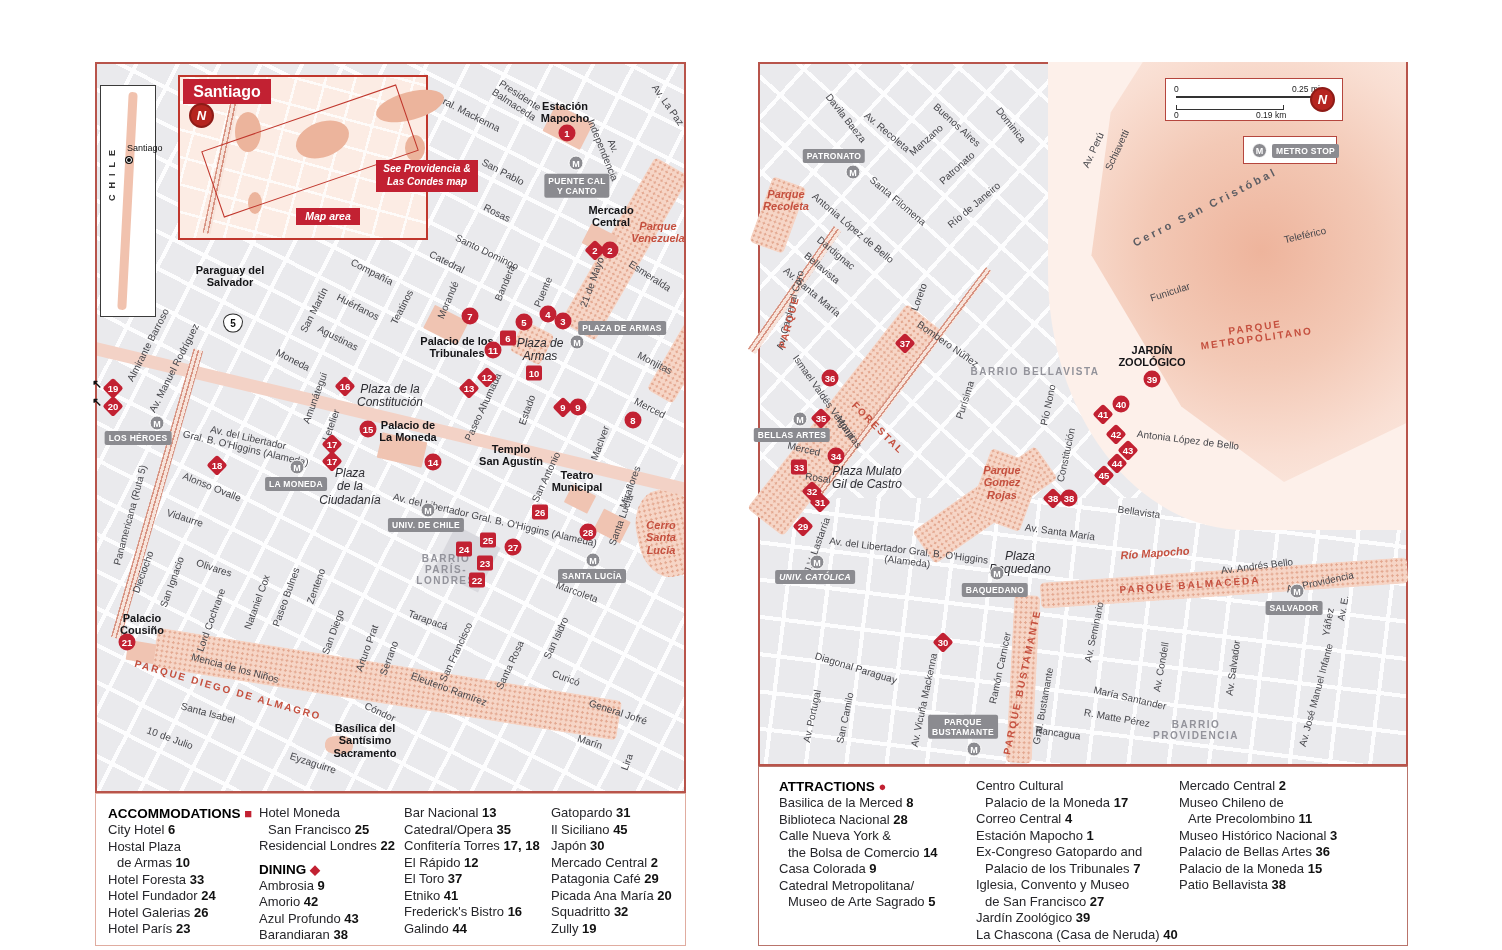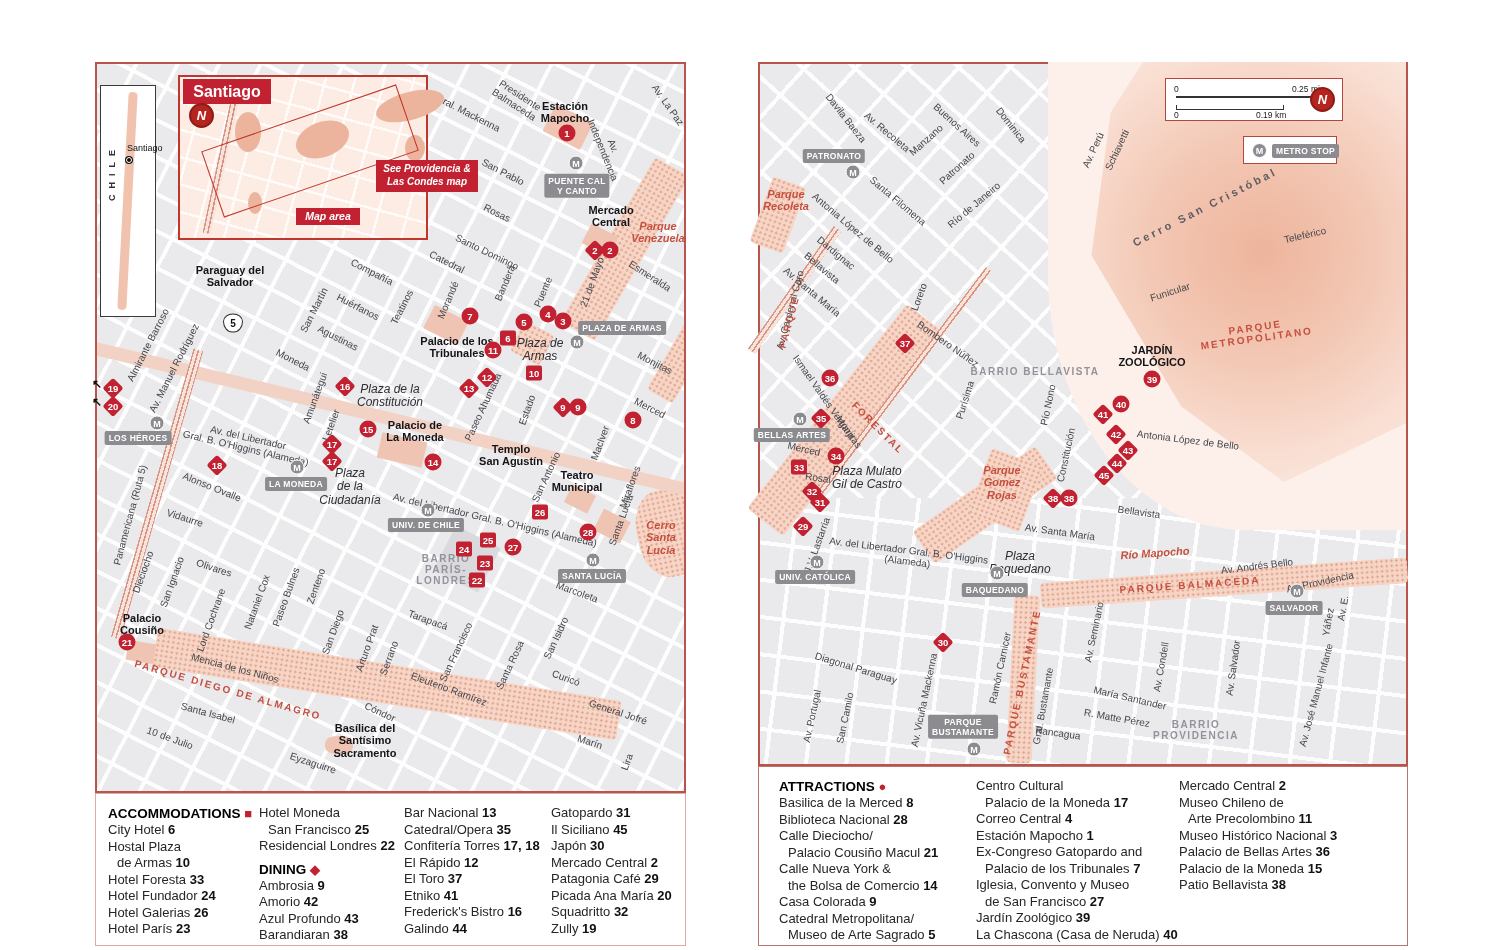--- a/index.html
+++ b/index.html
@@ -184,21 +184,21 @@
       <div class="lbl pl" style="left: 611px; top: 216px; transform: translate(-50%, -50%) rotate(0deg); position: absolute;">Mercado
 Central</div>
       <div class="lbl pl" style="left: 230px; top: 276px; transform: translate(-50%, -50%) rotate(0deg); position: absolute;">Paraguay del
 Salvador</div>
       <div class="lbl pl" style="left: 457px; top: 347px; transform: translate(-50%, -50%) rotate(0deg); position: absolute;">Palacio de los
 Tribunales</div>
       <div class="lbl pl" style="left: 511px; top: 455px; transform: translate(-50%, -50%) rotate(0deg); position: absolute;">Templo
 San Agustín</div>
       <div class="lbl pl" style="left: 577px; top: 481px; transform: translate(-50%, -50%) rotate(0deg); position: absolute;">Teatro
 Municipal</div>
-      <div class="lbl pl" style="left: 408px; top: 431px; transform: translate(-50%, -50%) rotate(0deg); position: absolute; margin-left: 7px;">Palacio de
+      <div class="lbl pl" style="left: 408px; top: 431px; transform: translate(-50%, -50%) rotate(0deg); position: absolute;">Palacio de
 La Moneda</div>
       <div class="lbl pl" style="left: 142px; top: 624px; transform: translate(-50%, -50%) rotate(0deg); position: absolute;">Palacio
 Cousiño</div>
       <div class="lbl pl" style="left: 365px; top: 740px; transform: translate(-50%, -50%) rotate(0deg); position: absolute;">Basílica del
 Santísimo
 Sacramento</div>
       <div class="lbl it" style="left: 540px; top: 350px; transform: translate(-50%, -50%) rotate(0deg); position: absolute;">Plaza de
 Armas</div>
       <div class="lbl it" style="left: 390px; top: 396px; transform: translate(-50%, -50%) rotate(0deg); position: absolute;">Plaza de la
 Constitución</div>
@@ -445,21 +445,21 @@
       <div class="ml" style="left: 622px; top: 328px; transform: translate(-50%, -50%) rotate(0deg); position: absolute;">PLAZA DE ARMAS</div>
       <div class="mi" style="left: 428px; top: 510px; transform: translate(-50%, -50%) rotate(0deg); position: absolute;">M</div>
       <div class="ml" style="left: 426px; top: 525px; transform: translate(-50%, -50%) rotate(0deg); position: absolute;">UNIV. DE CHILE</div>
       <div class="mi" style="left: 593px; top: 560px; transform: translate(-50%, -50%) rotate(0deg); position: absolute;">M</div>
       <div class="ml" style="left: 592px; top: 576px; transform: translate(-50%, -50%) rotate(0deg); position: absolute;">SANTA LUCÍA</div>
       <div class="mi" style="left: 853px; top: 172px; transform: translate(-50%, -50%) rotate(0deg); position: absolute;">M</div>
       <div class="ml" style="left: 834px; top: 156px; transform: translate(-50%, -50%) rotate(0deg); position: absolute;">PATRONATO</div>
       <div class="mi" style="left: 800px; top: 419px; transform: translate(-50%, -50%) rotate(0deg); position: absolute;">M</div>
       <div class="ml" style="left: 792px; top: 435px; transform: translate(-50%, -50%) rotate(0deg); position: absolute;">BELLAS ARTES</div>
       <div class="mi" style="left: 817px; top: 562px; transform: translate(-50%, -50%) rotate(0deg); position: absolute;">M</div>
-      <div class="ml" style="left: 815px; top: 577px; transform: translate(-50%, -50%) rotate(0deg); position: absolute;">UNIV. CATÓLICA</div>
+      <div class="ml" style="left: 815px; top: 577px; transform: translate(-50%, -50%) rotate(0deg); position: absolute; font-style: italic;">UNIV. CATÓLICA</div>
       <div class="mi" style="left: 997px; top: 573px; transform: translate(-50%, -50%) rotate(0deg); position: absolute;">M</div>
       <div class="ml" style="left: 995px; top: 590px; transform: translate(-50%, -50%) rotate(0deg); position: absolute;">BAQUEDANO</div>
       <div class="mi" style="left: 974px; top: 749px; transform: translate(-50%, -50%) rotate(0deg); position: absolute;">M</div>
       <div class="ml" style="left: 963px; top: 727px; transform: translate(-50%, -50%) rotate(0deg); position: absolute;">PARQUE
 BUSTAMANTE</div>
       <div class="mi" style="left: 1297px; top: 591px; transform: translate(-50%, -50%) rotate(0deg); position: absolute;">M</div>
       <div class="ml" style="left: 1294px; top: 608px; transform: translate(-50%, -50%) rotate(0deg); position: absolute;">SALVADOR</div>
       <div class="shield" style="left: 233px; top: 323px; transform: translate(-50%, -50%) rotate(0deg); position: absolute;">5</div>
       <div class="shield" style="left: 199px; top: 143px; transform: translate(-50%, -50%) rotate(0deg); position: absolute;">5</div>
       <div class="shield" style="left: 208px; top: 197px; transform: translate(-50%, -50%) rotate(0deg); position: absolute;">5</div>
@@ -569,24 +569,20 @@
         <div class="lrow">Squadritto  <b>32</b></div>
         <div class="lrow">Zully  <b>19</b></div>
       </div>
     </div>
   <div class="legendbox" id="lgright" style="border-color:#b9746b">
       <div class="lcol" style="left: 20px; width: 192px;">
         <div class="lhead"><span>ATTRACTIONS </span><span class="glyph">●</span></div>
         <div class="lrow">Basilica de la Merced  <b>8</b></div>
         <div class="lrow">Biblioteca Nacional  <b>28</b></div>
         <div class="lrow">
-          <div>Calle Dieciocho/</div>
-          <div class="ind">Palacio Cousiño Macul <b>21</b></div>
-        </div>
-        <div class="lrow">
           <div>Calle Nueva York &amp;</div>
           <div class="ind">the Bolsa de Comercio <b>14</b></div>
         </div>
         <div class="lrow">Casa Colorada  <b>9</b></div>
         <div class="lrow">
           <div>Catedral Metropolitana/</div>
           <div class="ind">Museo de Arte Sagrado <b>5</b></div>
         </div>
       </div>
       <div class="lcol" style="left: 217px; width: 200px;">

